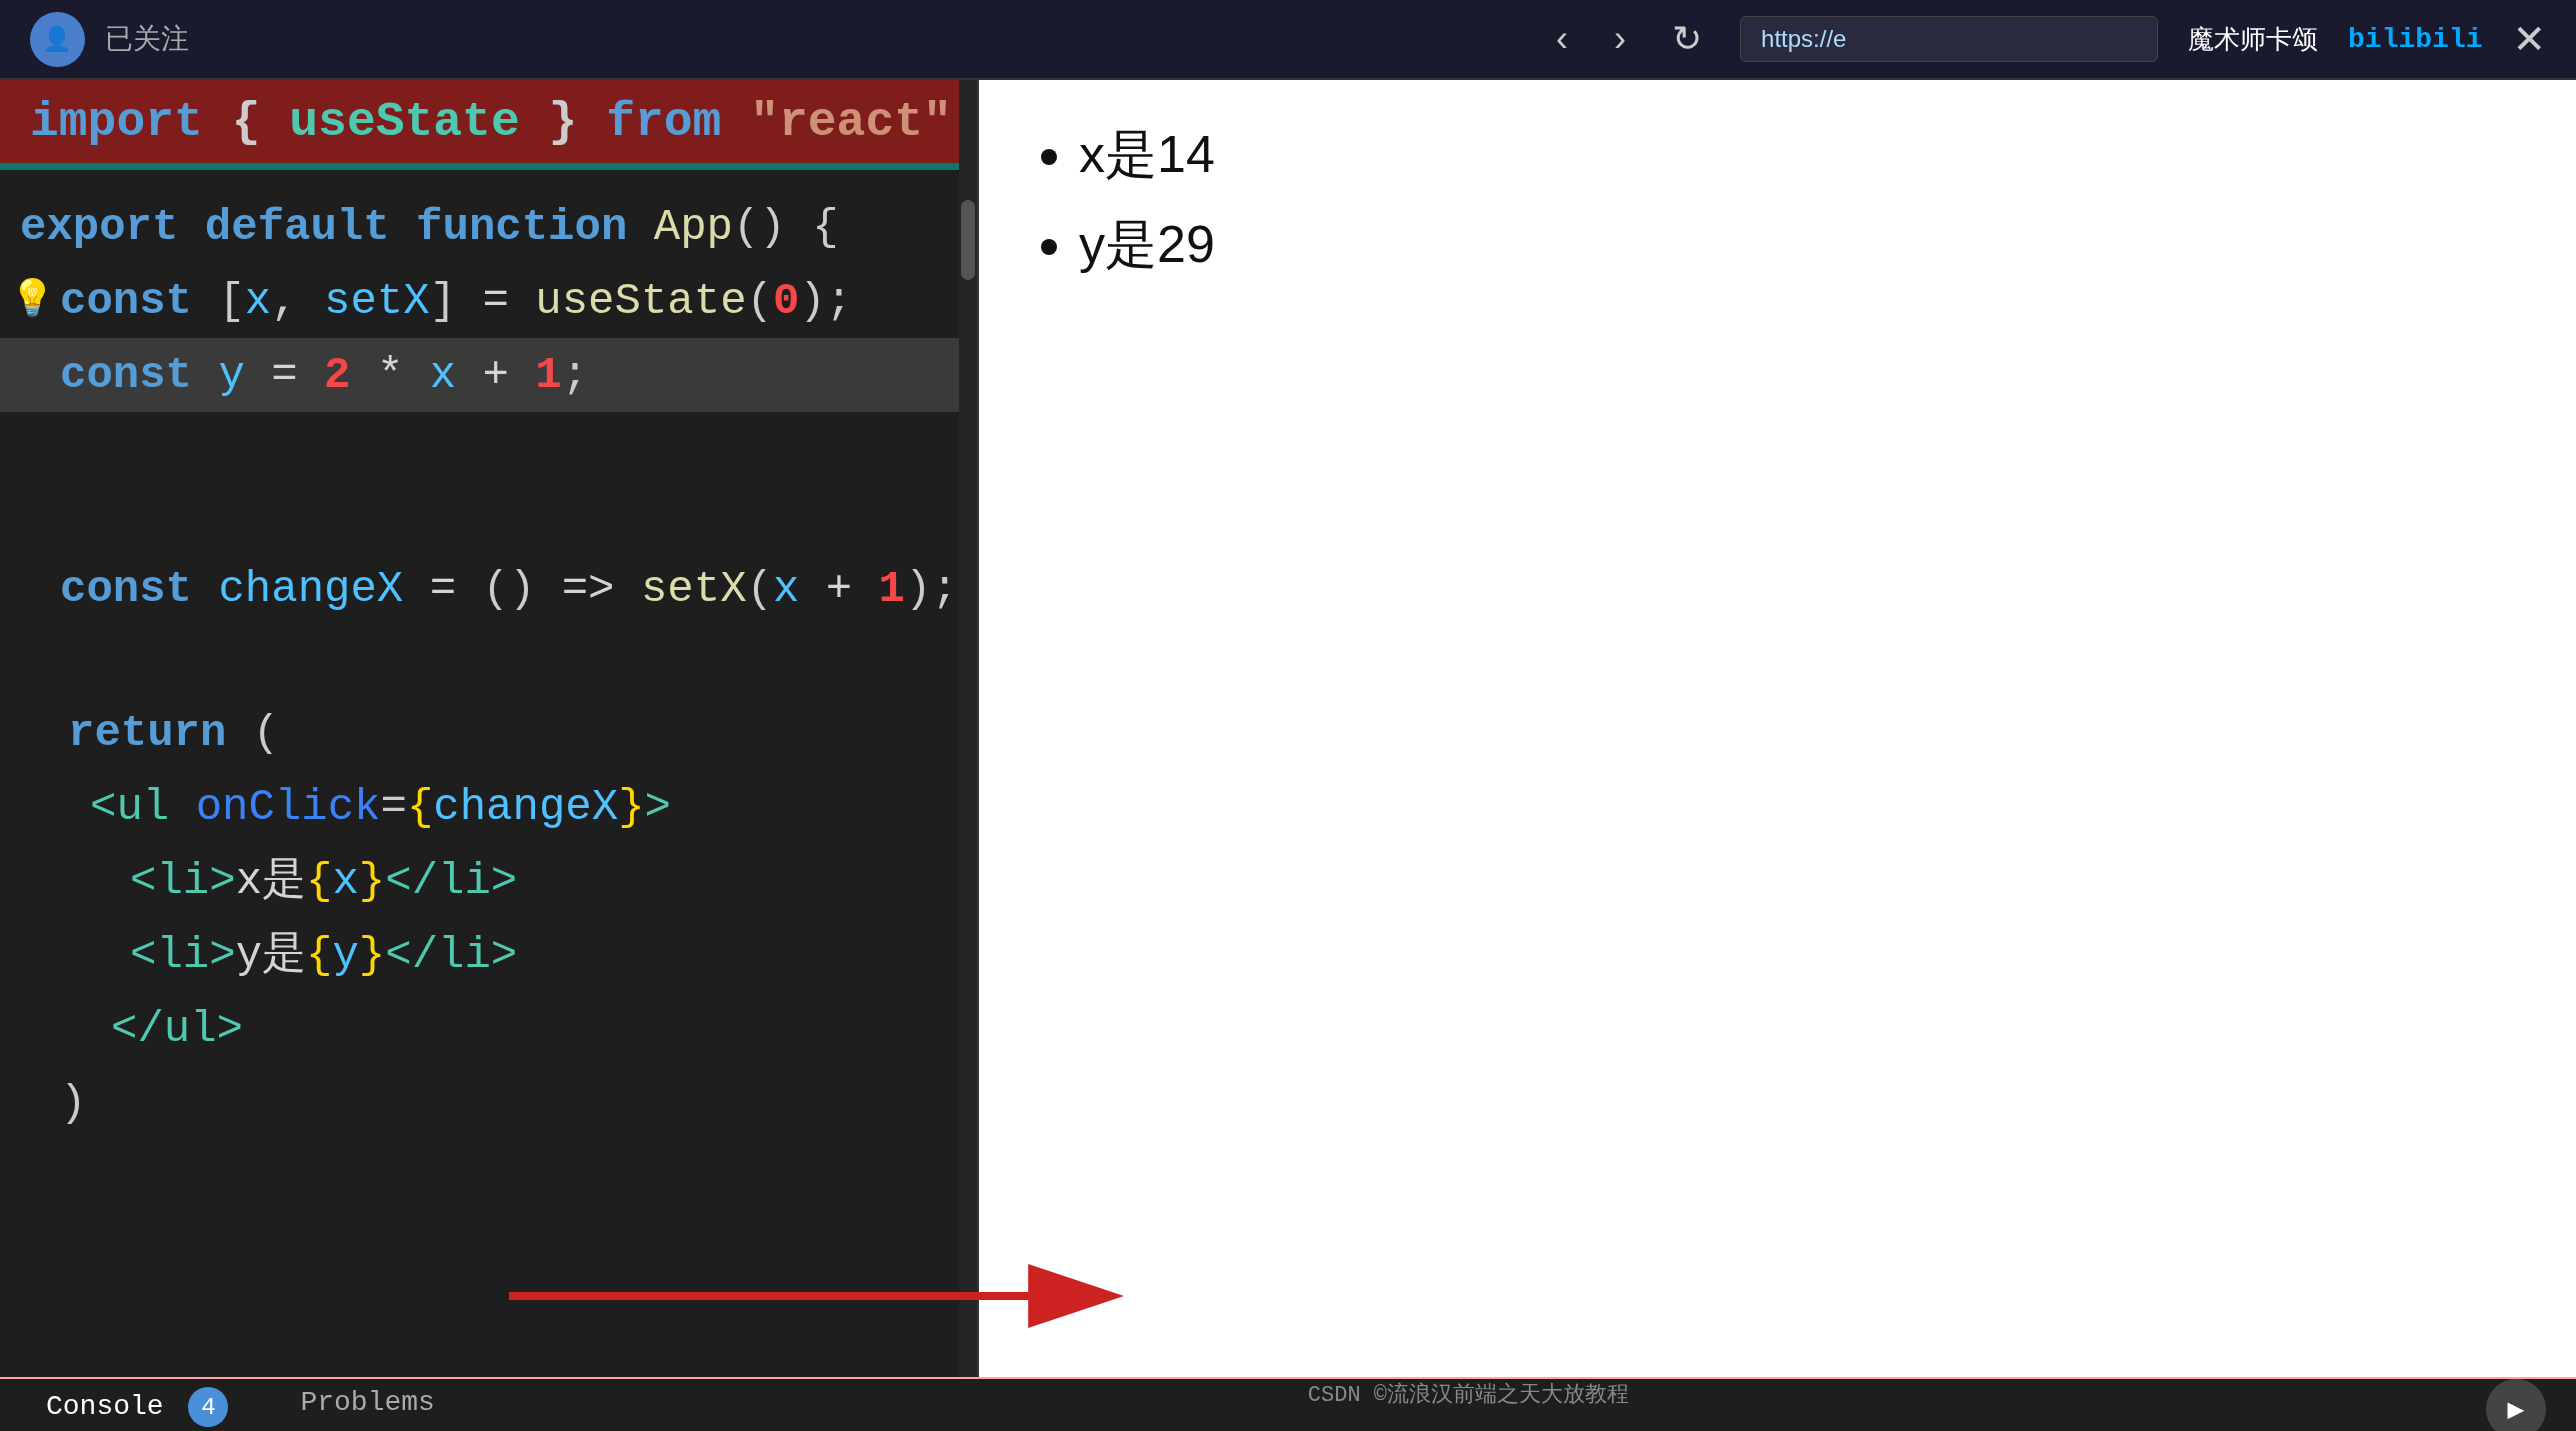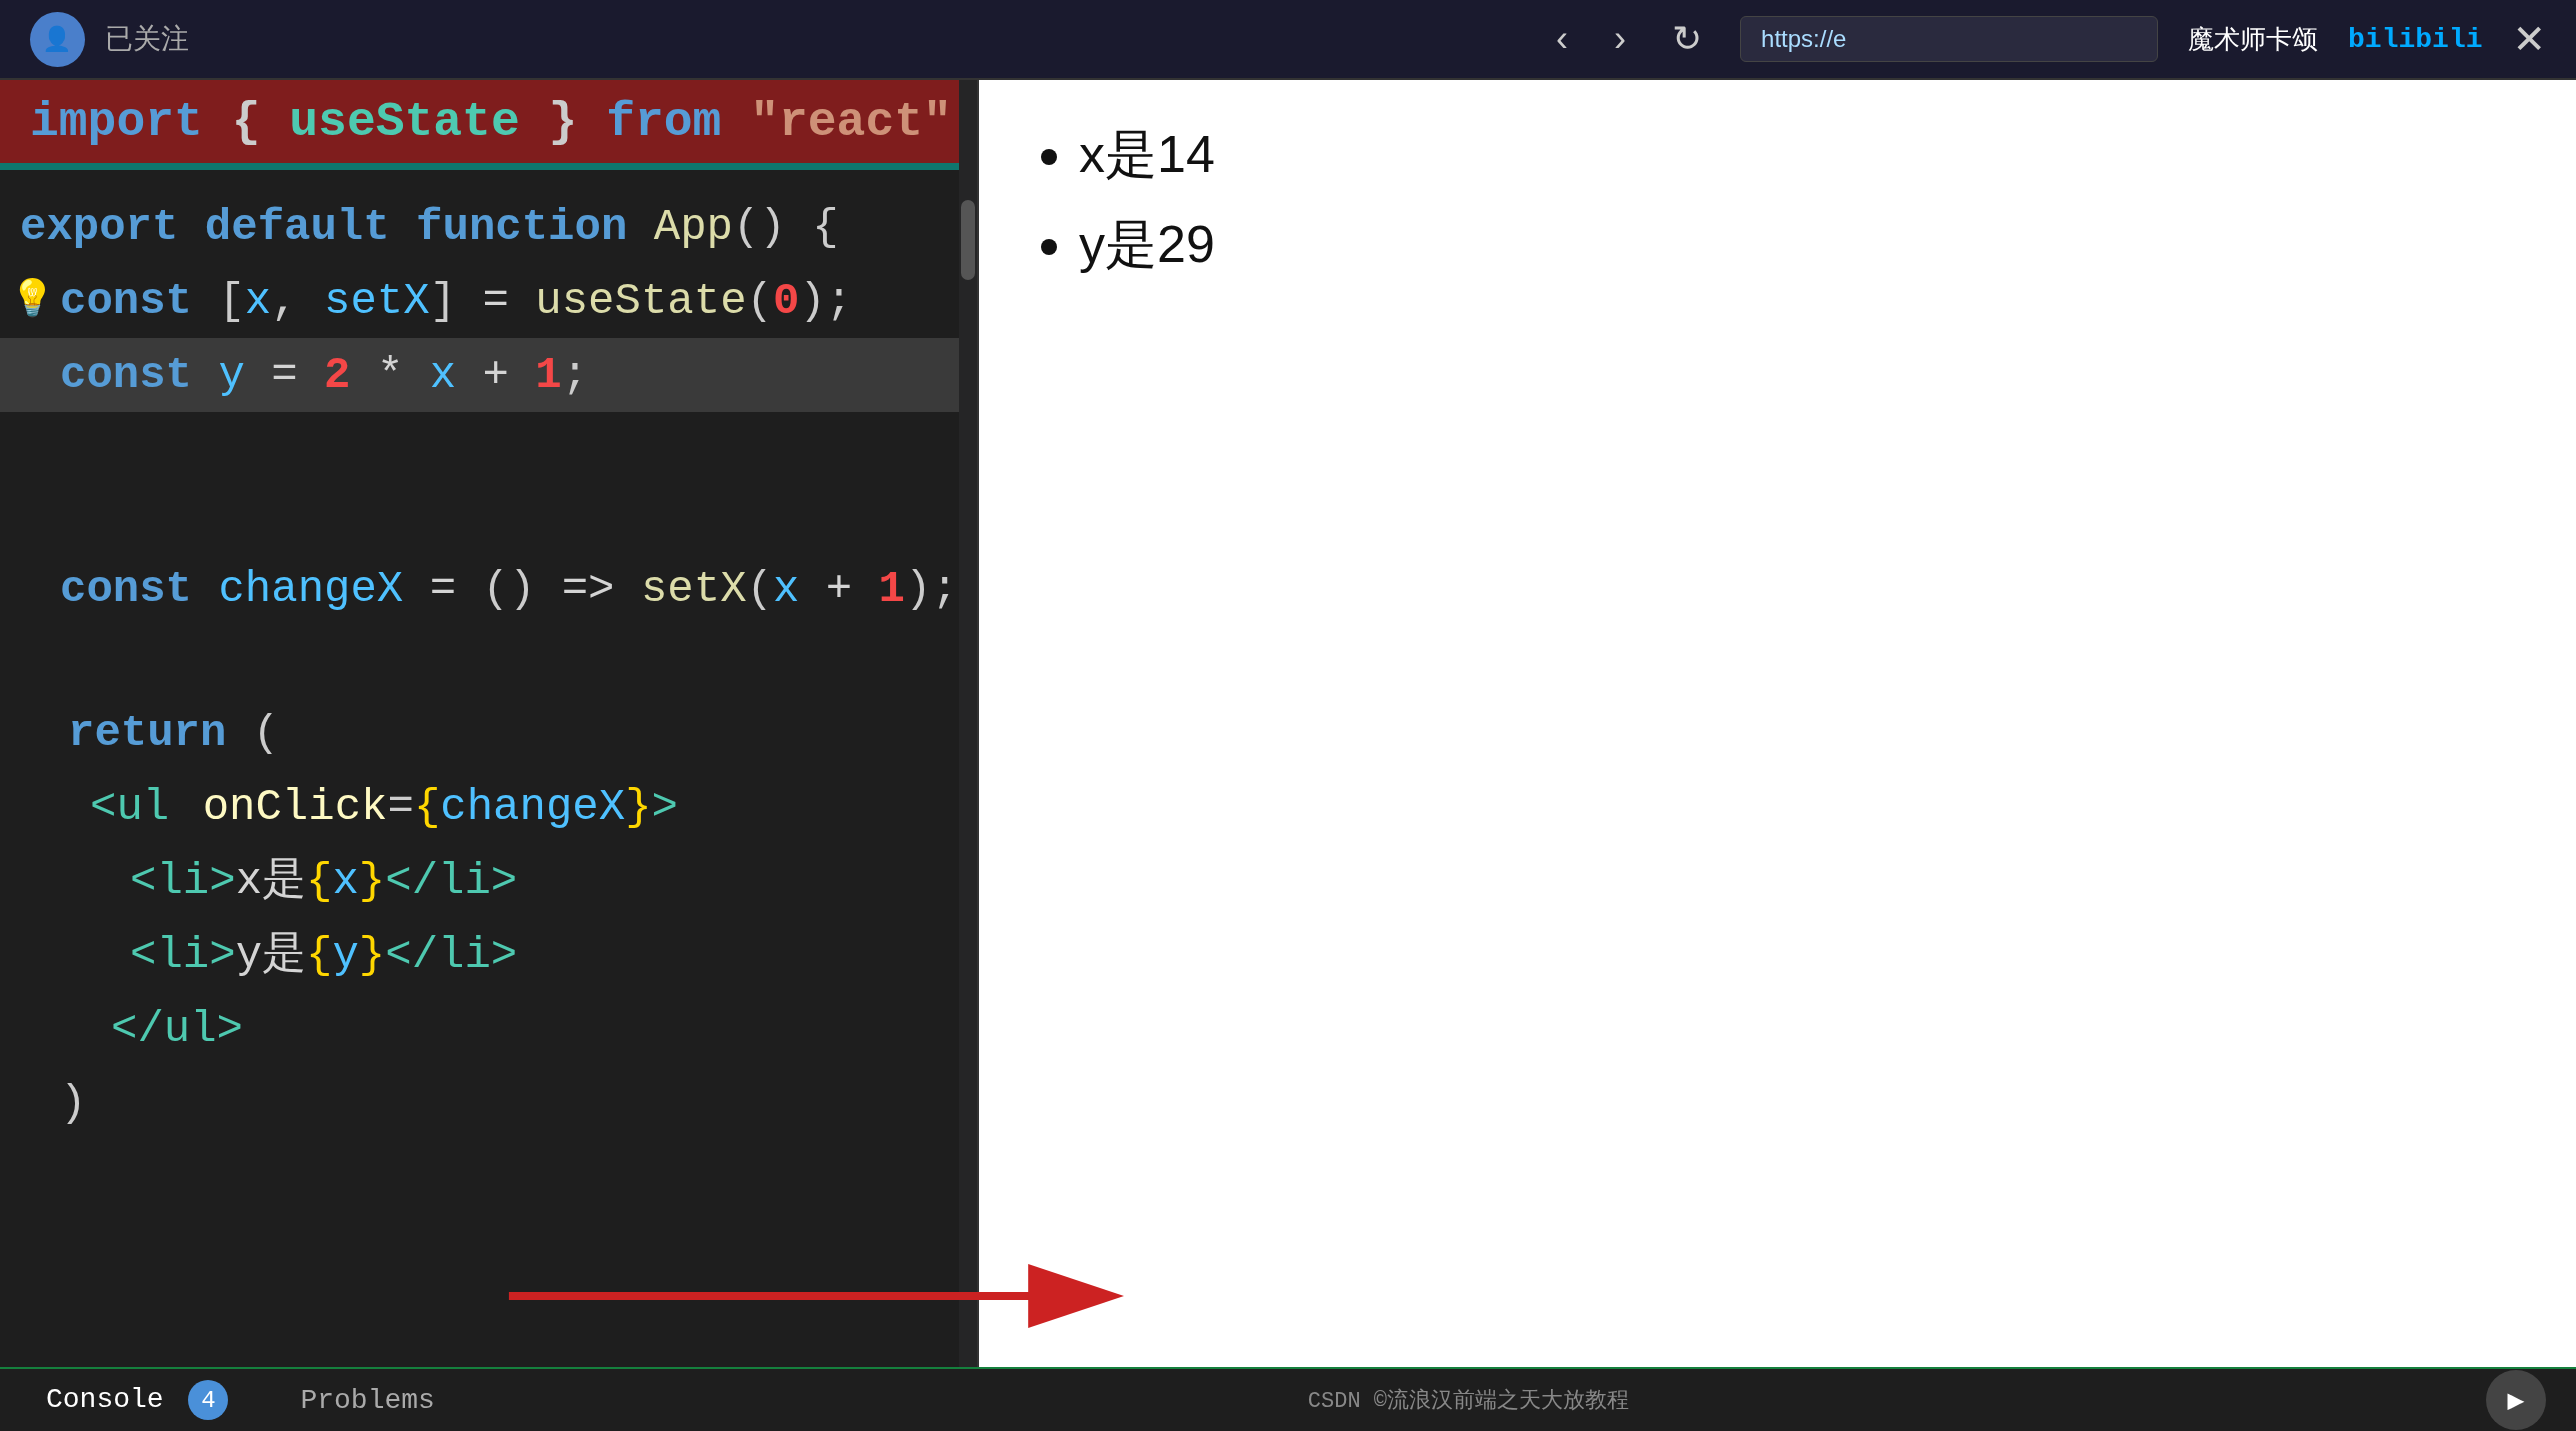--- a/index.html
+++ b/index.html
@@ -145,21 +145,21 @@
     }
 
     .kw-blue { color: #569cd6; font-weight: bold; }
     .name-cyan { color: #4ec9b0; }
     .name-teal { color: #4fc1ff; }
     .str-orange { color: #ce9178; }
     .num-red { color: #f44747; font-weight: bold; }
     .punct { color: #cccccc; }
     .op { color: #d4d4d4; }
     .jsx-tag { color: #4ec9b0; }
-    .jsx-attr { color: #fef9c3; margin-left: 7px; }
+    .jsx-attr { color: #3b82f6; }
     .jsx-brace { color: #ffd700; }
     .jsx-text { color: #d4d4d4; }
     .func-yellow { color: #dcdcaa; }
 
     
     .preview-panel {
       flex: 1;
       background: #ffffff;
       display: flex;
       flex-direction: column;
@@ -194,26 +194,25 @@
     .annotation-text-right {
       font-size: 88px;
       font-weight: 900;
       color: #ff2222;
       font-family: 'Microsoft YaHei', 'PingFang SC', sans-serif;
       white-space: nowrap;
     }
 
     
     .bottom-bar {
-      height: 64px;
+      height: 54px;
       background: #1e1e1e;
       display: flex;
-      align-items: center;
       padding: 0 30px;
-      border-top: 2px solid #15803d;
+      border-top: 2px solid #fca5a5;
       flex-shrink: 0;
       gap: 40px;
     }
     .bottom-tab {
       color: #aaa;
       font-size: 28px;
       cursor: pointer;
       padding: 8px 16px;
       position: relative;
     }

